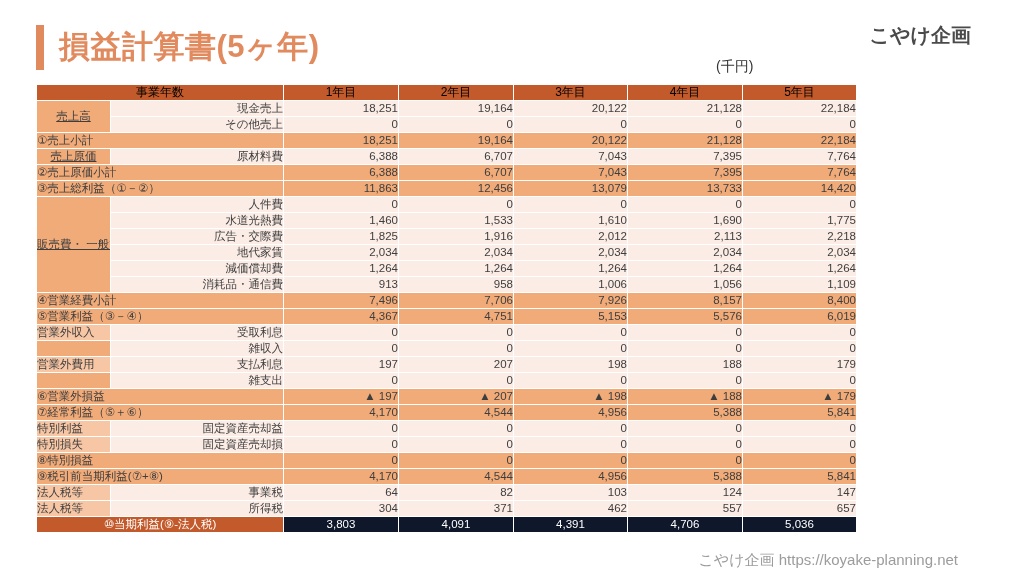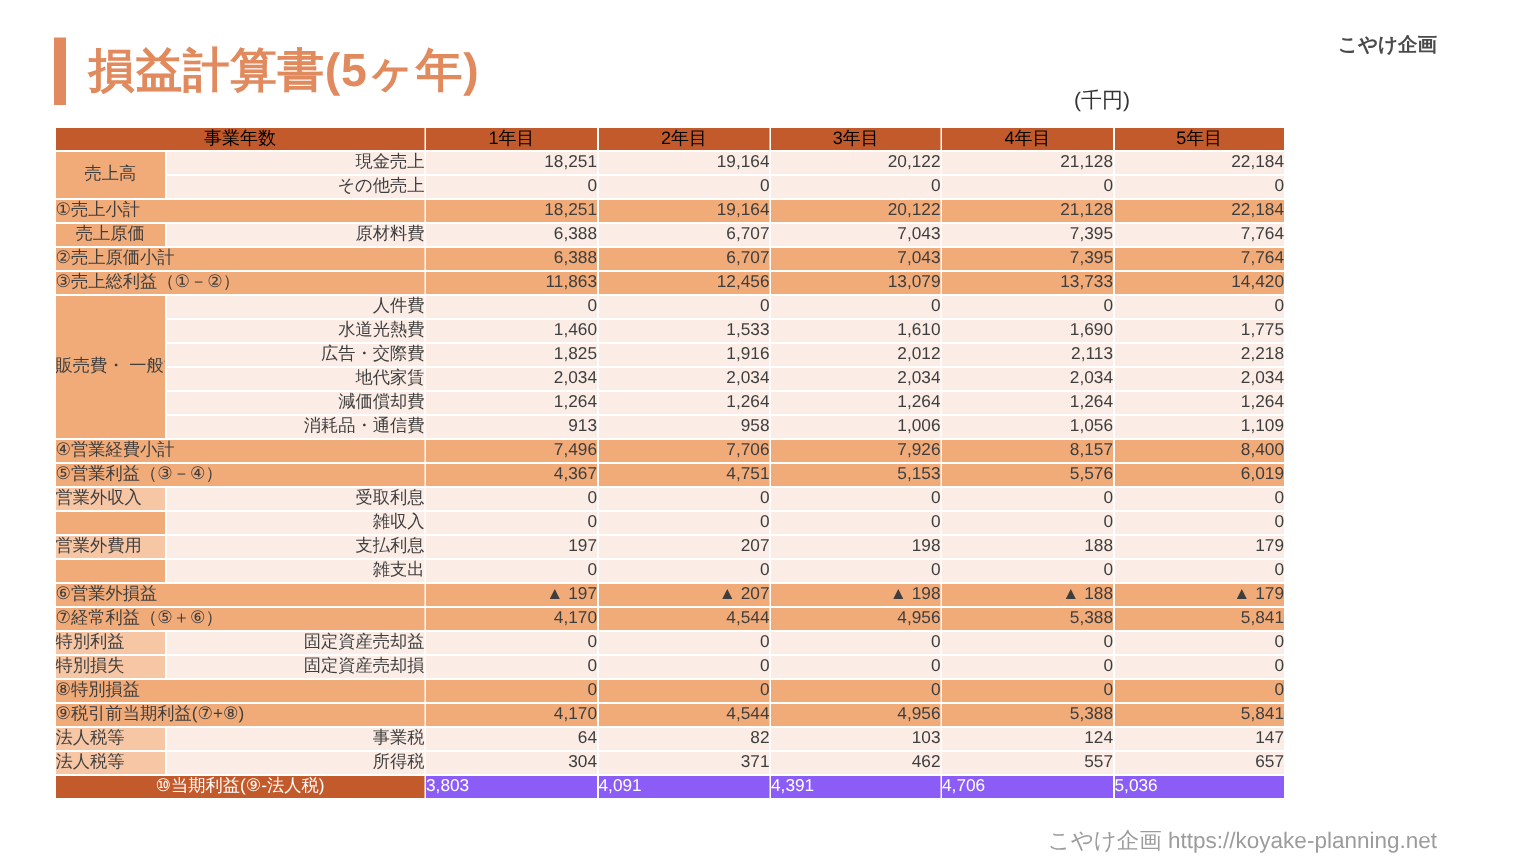--- a/index.html
+++ b/index.html
@@ -8,42 +8,42 @@
     background:#ffffff;
     font-family:"Liberation Sans","DejaVu Sans",sans-serif;
     color:#3e3e3e;
   }
   .title-bar { position:absolute; left:36px; top:25px; width:8px; height:45px; background:#e18a5e; }
   .page-title {
     position:absolute; left:55px; top:22px; margin:4px;
     font-size:31px; font-weight:bold; color:#e18a5e; letter-spacing:0.5px; white-space:nowrap;
   }
   .brand {
-    position:absolute; top:20px; right:66px; text-align:left;
-    font-size:13px; font-weight:bold; color:#4a4a4a; line-height:1.5;
+    position:absolute; top:20px; right:53px; text-align:left;
+    font-size:20px; font-weight:bold; color:#4a4a4a; line-height:1.5;
   }
   .unit-label { position:absolute; left:716px; top:58px; font-size:14px; color:#333; }
   table.pl {
     position:absolute; left:36px; top:84px;
     border-collapse:collapse; table-layout:fixed; width:820px;
     font-size:11.5px; color:#3e3e3e;
   }
   table.pl td, table.pl th {
     border:1px solid #ffffff; padding:0; height:15px;
     line-height:1.05; overflow:hidden; white-space:nowrap;
     font-weight:normal;
   }
   th.hdr { background:#c35a2b; color:#000000; text-align:center; font-size:12px; }
-  td.g-med   { background:#f1ab79; text-align:center; }
+  td.g-med   { background:#f1ab79; text-align:center;text-decoration:underline; }
   td.g-light { background:#f6c6a5; text-align:left; }
   td.g-multi { white-space:pre-line; line-height:1.35; }
   td.icell   { background:#fbece5; text-align:right; padding-right:12px;margin-left:40px; }
   td.vcell-l { background:#fbece5; text-align:right; padding-right:8px; }
   td.vcell-m { background:#f1ab79; text-align:right; padding-right:8px; }
-  td.vcell-d { background:#8b5cf6; text-align:left; padding-right:8px; color:#ffffff; font-weight:bold; }
+  td.vcell-d { background:#0f172a; text-align:center; padding-right:8px; color:#ffffff; font-weight:bold; }
   td.slabel  { background:#f1ab79; text-align:left; }
   td.tlabel  { background:#c35a2b; color:#ffffff; font-weight:bold; text-align:center; }
   .footer {
     position:absolute; top:551px; right:66px;
     font-size:15px; color:#9c9c9c; white-space:nowrap;
   }
 </style>
 </head>
 <body>
 

